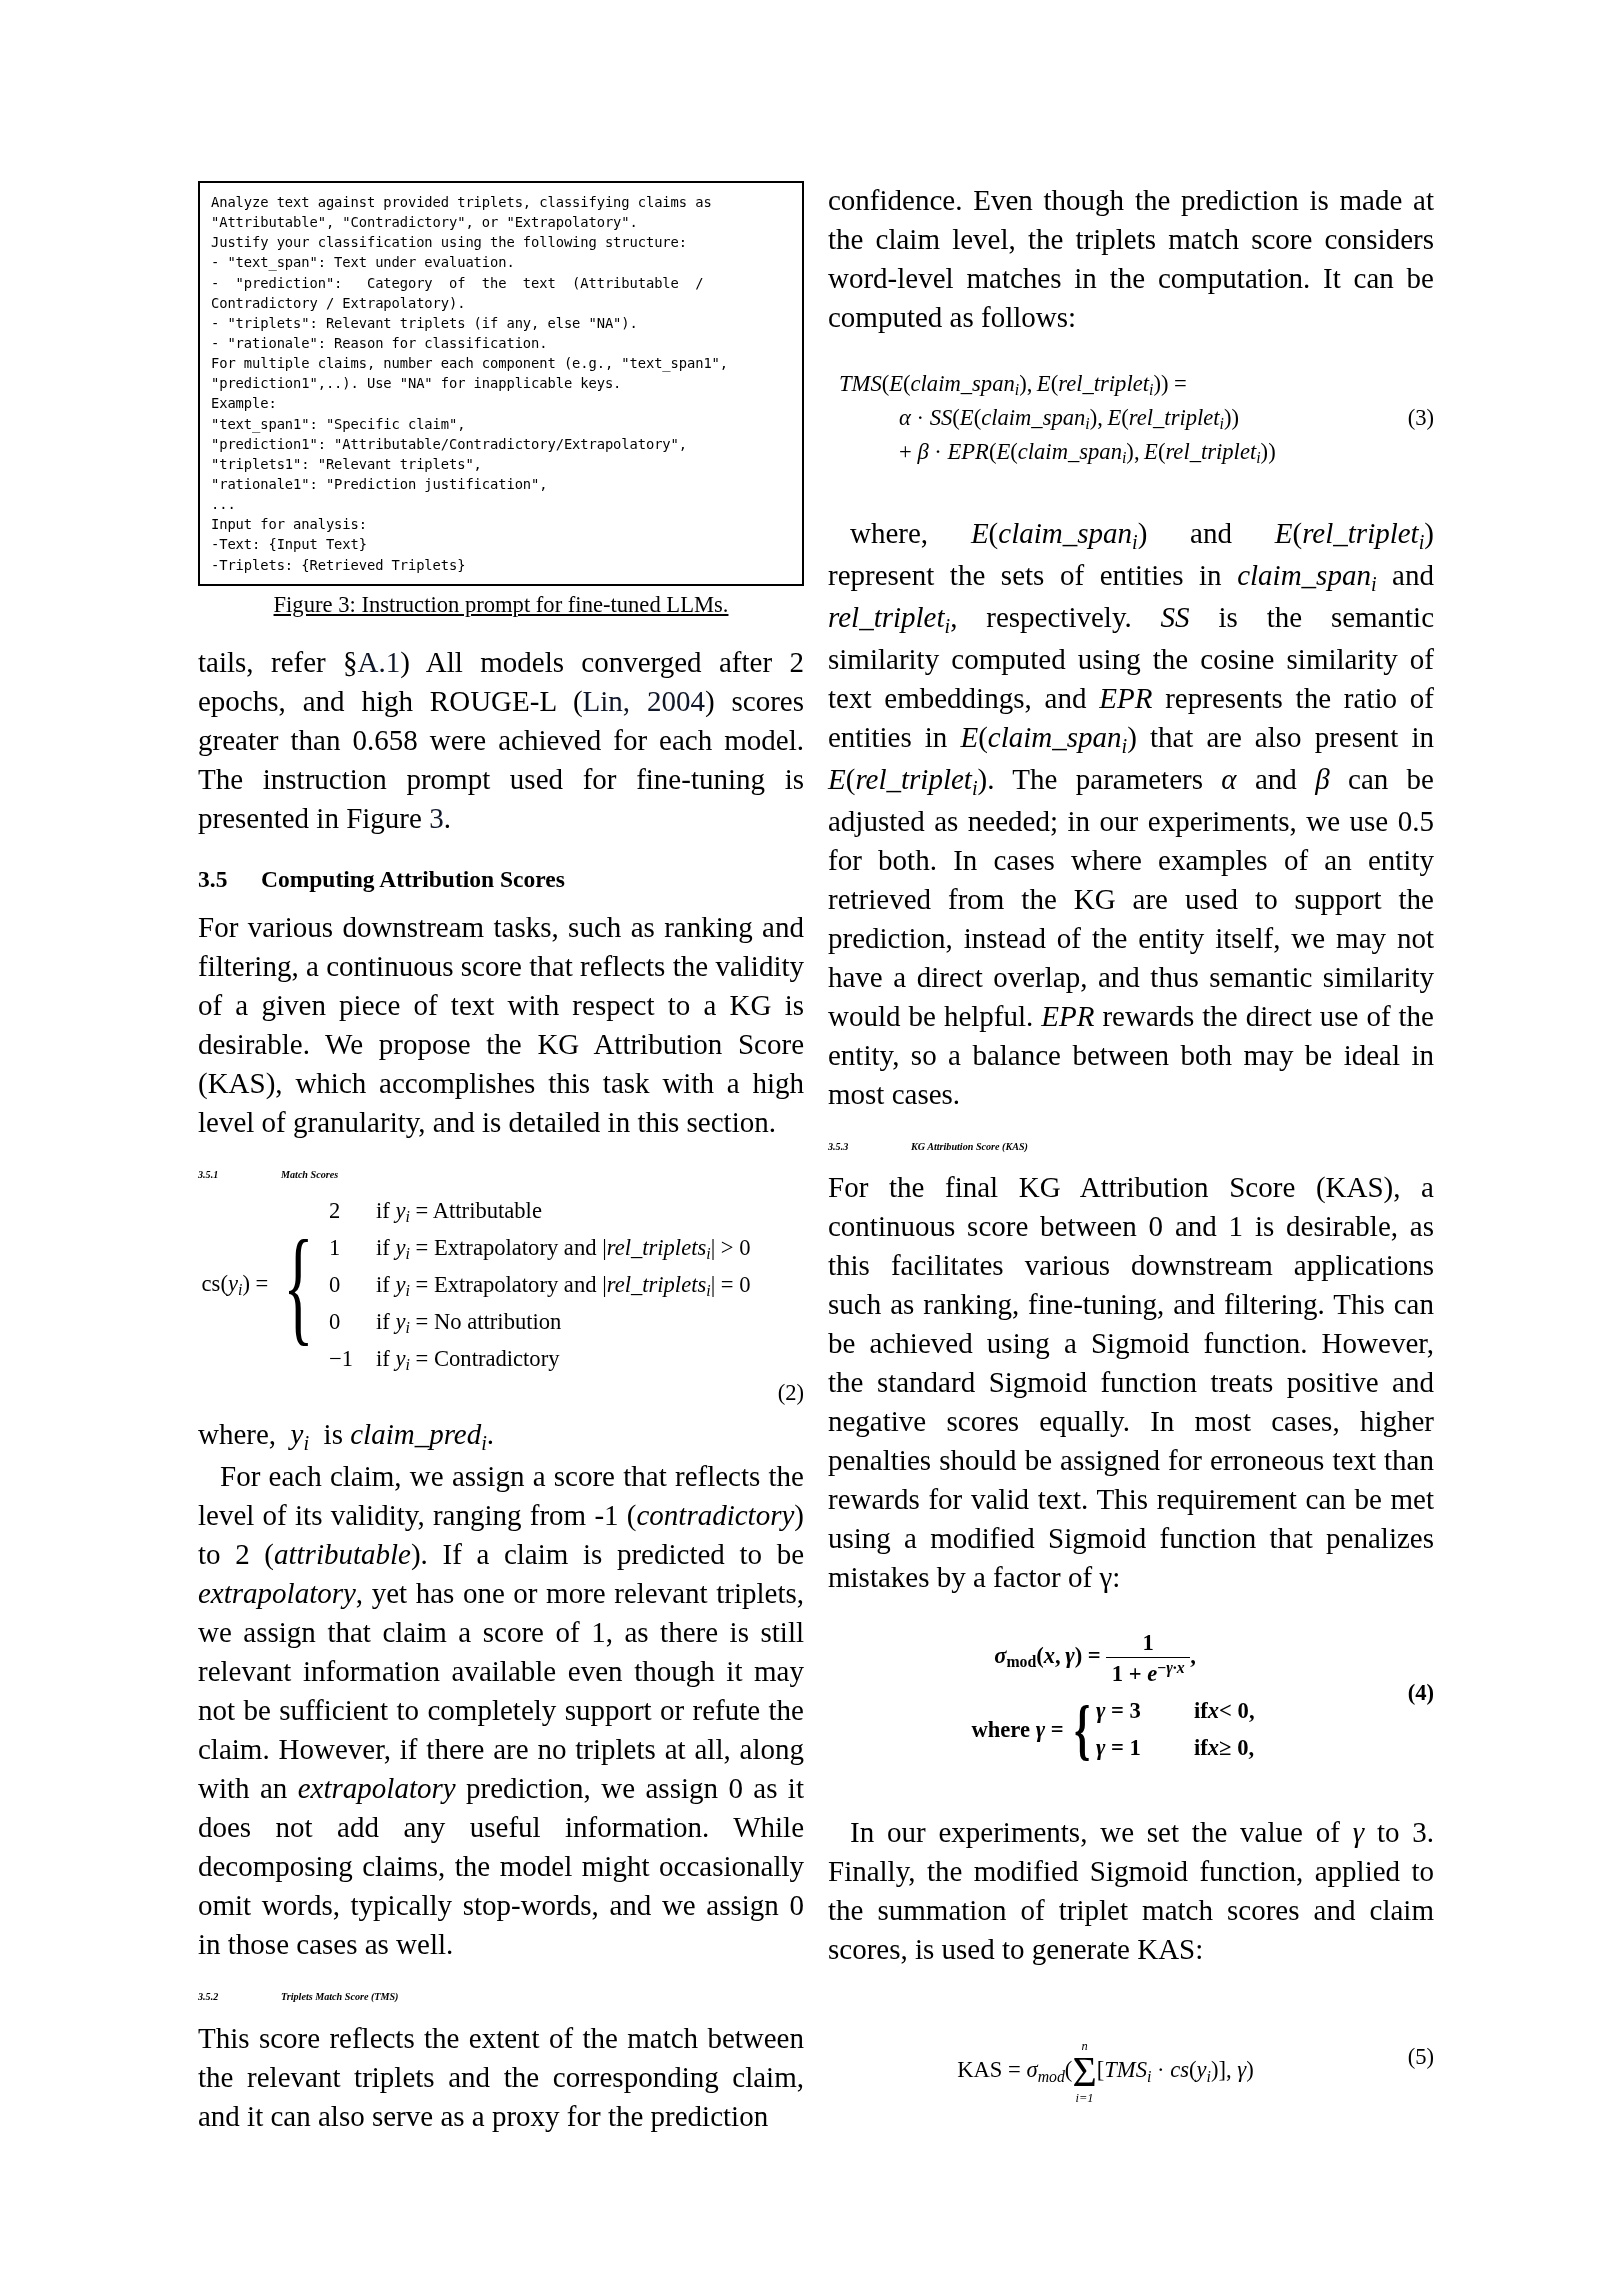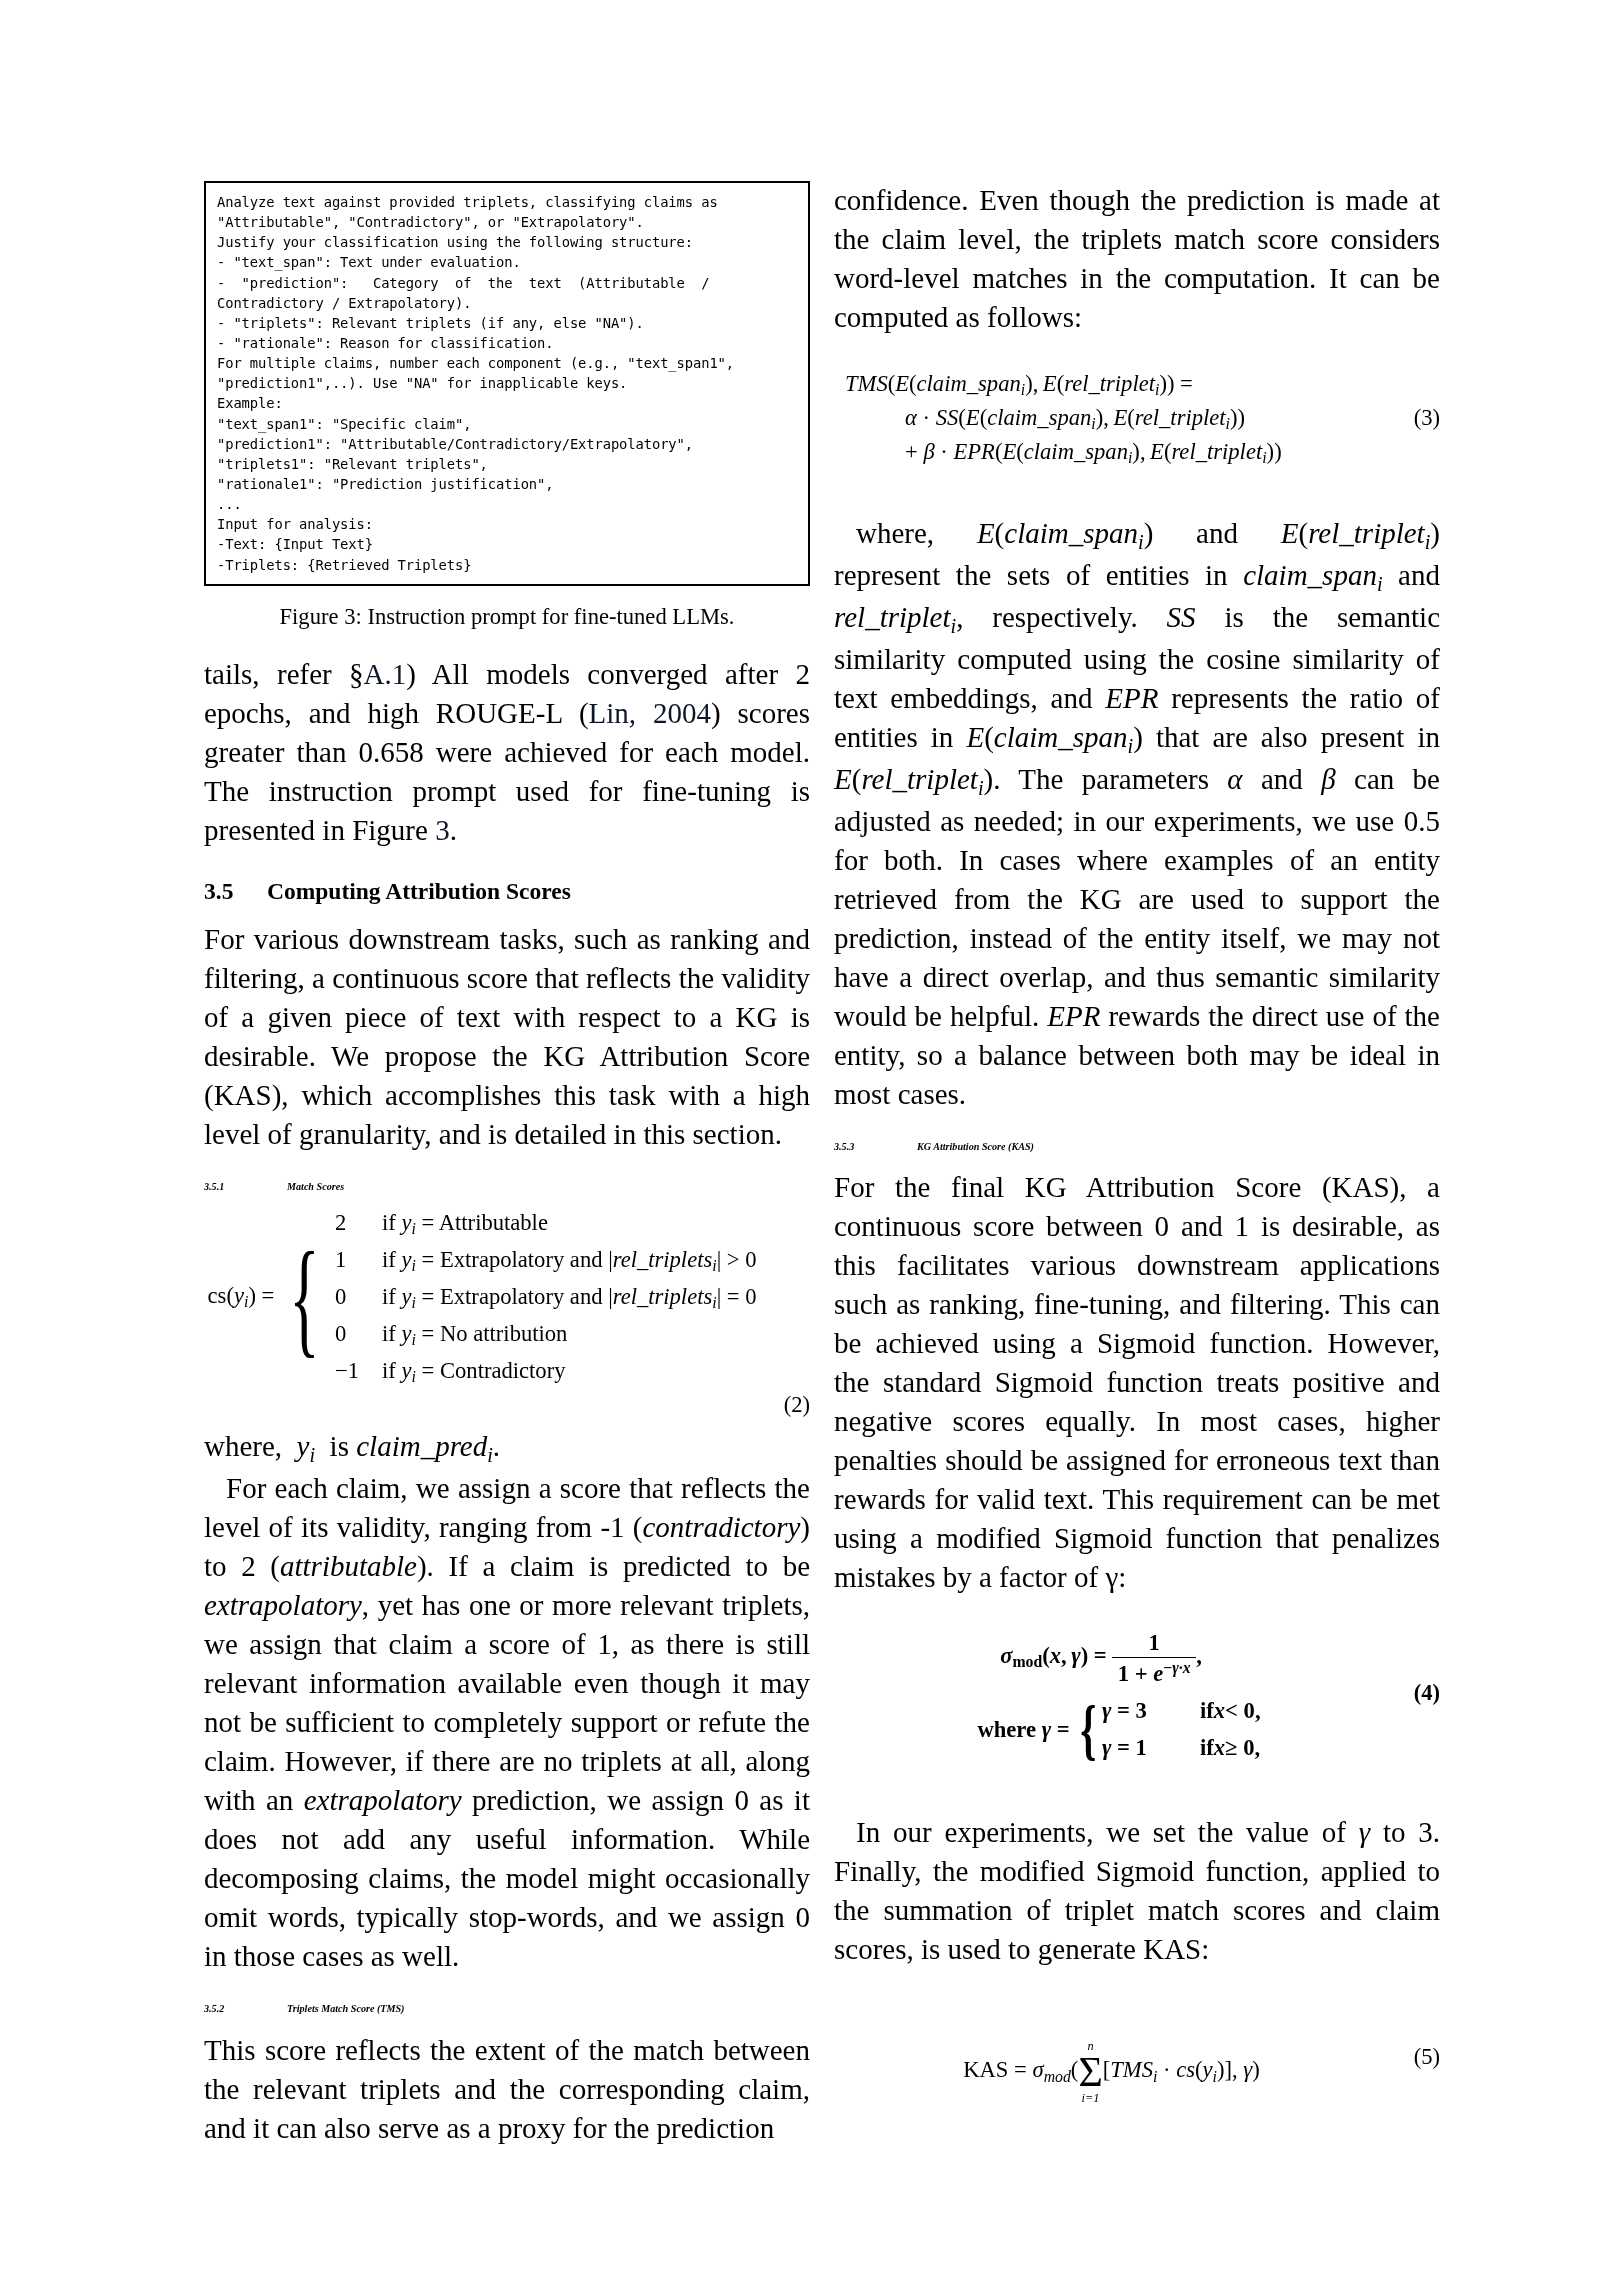--- a/index.html
+++ b/index.html
@@ -10,21 +10,21 @@
   body {
     width: 1616px;
     height: 2285px;
     position: relative;
     font-family: "Liberation Serif", "DejaVu Serif", serif;
     color: #000000;
     overflow: hidden;
   }
   .page {
     position: absolute;
-    left: 14px; top: 0;
+    left: 8px; top: 0;
     width: 1507px;
     height: 2285px;
   }
   .col {
     position: absolute;
     top: 181px;
     width: 606px;
   }
   .col-left  { left: 190px; }
   .col-right { left: 820px; }
@@ -38,23 +38,24 @@
     line-height: 1.46;
     letter-spacing: -0.1px;
     box-sizing: border-box;
     width: 606px;
     margin-bottom: 0;
   }
   .prompt-line { white-space: pre-wrap; }
   .fig-caption {
     text-align: center;
     font-size: 22.6px;
-    margin-top: 16px;
+    margin-top: 4px;
     margin-bottom: 23.5px;
     line-height: 1.3;
+    text-decoration: underline;
   }
 
   
   p.body {
     font-size: 29px;
     line-height: 1.345;
     text-align: justify;
     margin: 0 0 0 0;
     hyphens: none;
   }

